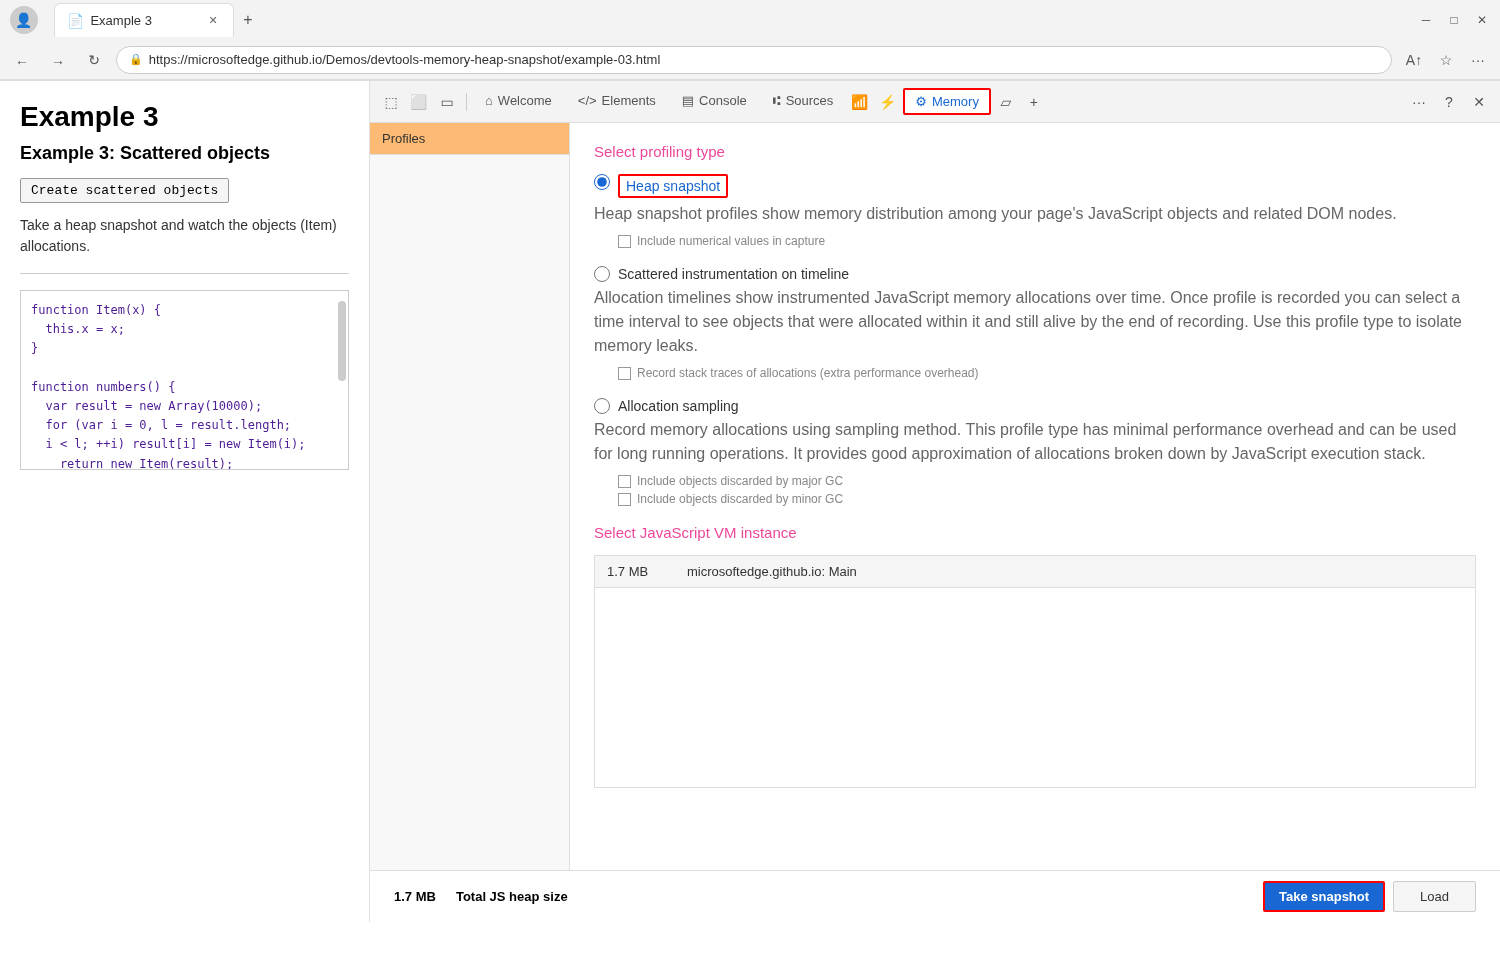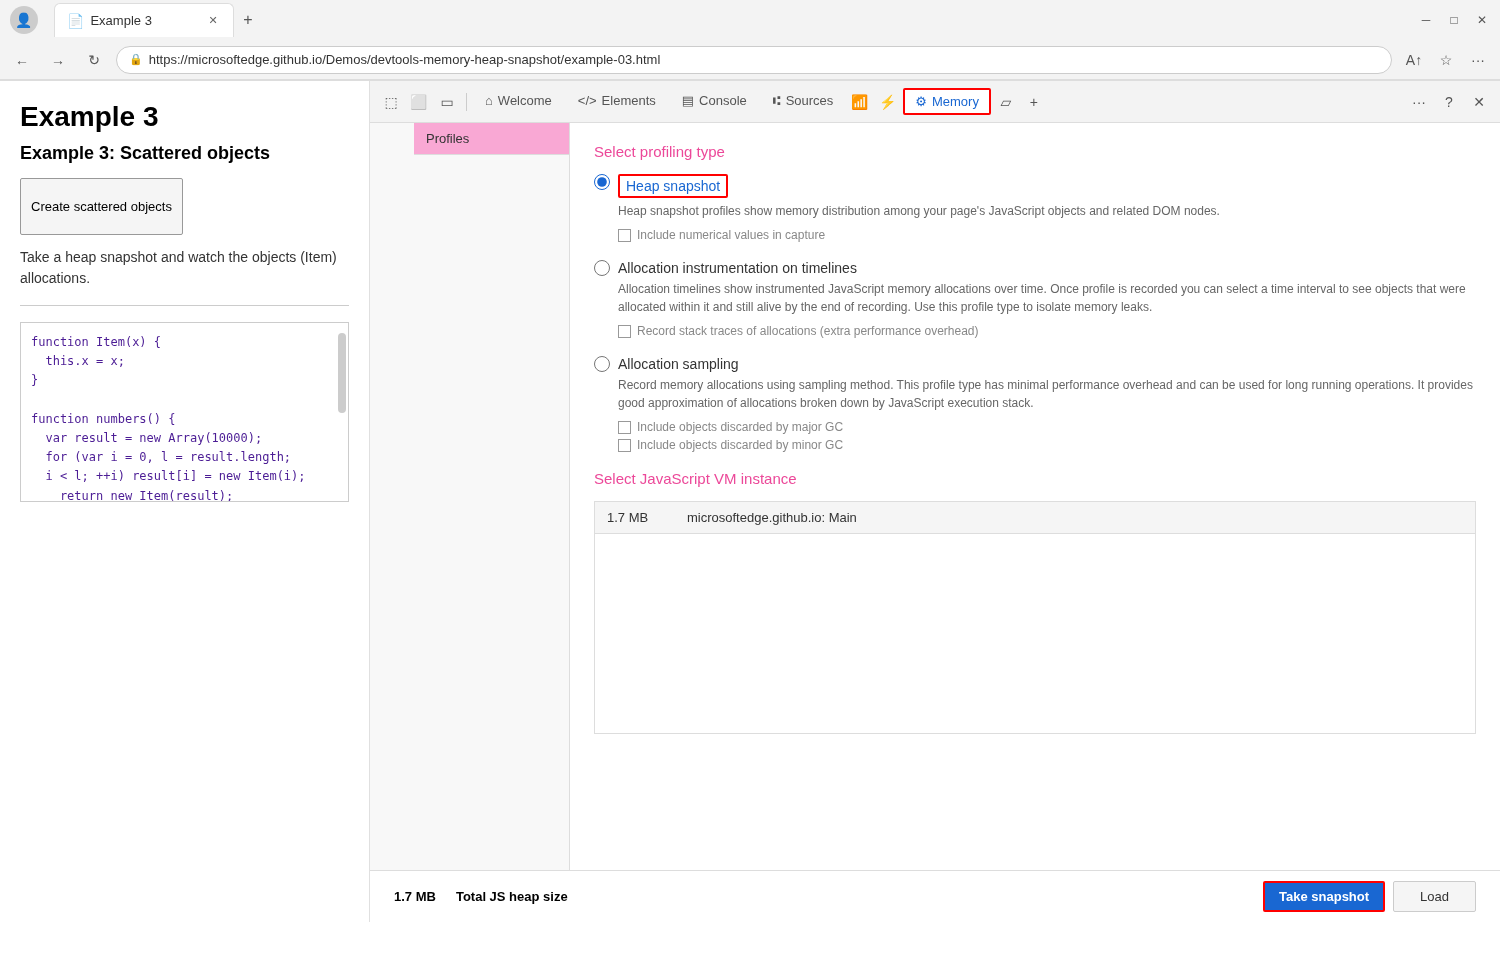--- a/index.html
+++ b/index.html
@@ -24,46 +24,46 @@
     .url-text { font-size: 13px; color: #333; }
     .browser-actions { display: flex; gap: 4px; align-items: center; }
 
     
     .main-layout { display: flex; height: calc(957px - 116px); }
 
     
     .page-content { width: 370px; padding: 20px 20px; border-right: 1px solid #e0e0e0; overflow-y: auto; flex-shrink: 0; }
     .page-title { font-size: 28px; font-weight: 700; margin-bottom: 10px; }
     .page-subtitle { font-size: 18px; font-weight: 700; margin-bottom: 14px; }
-    .create-btn { border: 1px solid #999; background: #f5f5f5; padding: 20px 10px; font-size: 13px; cursor: pointer; margin-bottom: 12px; border-radius: 2px; }
+    .create-btn { border: 1px solid #999; background: #f5f5f5; padding: 4px 10px; font-size: 13px; cursor: pointer; margin-bottom: 12px; border-radius: 2px; font-family: Liberation Mono, monospace; }
     .page-desc { font-size: 14px; color: #333; margin-bottom: 16px; line-height: 1.5; }
     .hr-line { border: none; border-top: 1px solid #ccc; margin-bottom: 16px; }
     .code-block { background: #fff; border: 1px solid #ccc; padding: 10px; font-family: 'Consolas', 'Courier New', monospace; font-size: 12px; line-height: 1.6; color: #4c1d95; overflow: auto; height: 180px; position: relative; }
     .code-scrollbar { position: absolute; right: 2px; top: 10px; width: 8px; height: 80px; background: #ccc; border-radius: 4px; }
 
     
     .devtools-panel { flex: 1; display: flex; flex-direction: column; background: #fff; }
     .devtools-toolbar { display: flex; align-items: center; padding: 0 8px; height: 42px; background: #f3f3f3; border-bottom: 1px solid #ddd; gap: 2px; }
     .dt-tab { padding: 6px 12px; font-size: 13px; color: #555; cursor: pointer; border-bottom: 2px solid transparent; display: flex; align-items: center; gap: 5px; }
     .dt-tab.memory-active { color: #1967d2; background: #fff; border: 2px solid red; border-radius: 2px; padding: 4px 10px; }
 
     .devtools-body { display: flex; flex: 1; overflow: hidden; }
     .profiles-sidebar { width: 200px; border-right: 1px solid #ddd; background: #f8f8f8; flex-shrink: 0; }
-    .profiles-header { padding: 8px 12px; font-size: 13px; font-weight: 500; color: #333; background: #f9a8d4; border-bottom: 1px solid #ddd; margin-left: 44px; }
+    .profiles-header { padding: 8px 12px; font-size: 13px; font-weight: 500; color: #333; background: #fdba74; border-bottom: 1px solid #ddd; }
 
     .memory-main { flex: 1; overflow-y: auto; padding: 20px 24px; }
     .section-title { font-size: 15px; font-weight: 500; margin-bottom: 14px; color: #ec4899; }
 
     
     .profiling-option { margin-bottom: 18px; }
     .radio-label { display: flex; align-items: flex-start; gap: 8px; font-size: 14px; color: #333; cursor: pointer; margin-bottom: 4px; }
     .radio-input { width: 16px; height: 16px; accent-color: #1967d2; }
     .radio-text { font-size: 14px; font-weight: 400; }
     .heap-snapshot-label { font-weight: 500; color: #333; }
-    .option-desc { font-size: 12px; color: #666; margin-left: 24px; line-height: 1.5; margin-bottom: 8px; }
+    .option-desc { font-size: 16px; color: #666; line-height: 1.5; margin-bottom: 8px; }
     .checkbox-row { display: flex; align-items: center; gap: 6px; margin-left: 24px; margin-bottom: 4px; }
     .checkbox-label { font-size: 12px; color: #888; }
     .cb { width: 13px; height: 13px; border: 1px solid #999; background: #fff; flex-shrink: 0; }
 
     
     .vm-section { margin-top: 8px; }
     .vm-table { border: 1px solid #ddd; font-size: 13px; }
     .vm-row { display: flex; padding: 8px 12px; gap: 20px; background: #f5f5f5; }
     .vm-mb { color: #333; min-width: 60px; }
     .vm-url { color: #333; }
@@ -205,21 +205,21 @@
           <div class="option-desc">Heap snapshot profiles show memory distribution among your page's JavaScript objects and related DOM nodes.</div>
           <div class="checkbox-row">
             <div class="cb"></div>
             <span class="checkbox-label">Include numerical values in capture</span>
           </div>
         </div>
 
         <div class="profiling-option">
           <label class="radio-label">
             <input type="radio" class="radio-input" name="profiling-type" style="">
-            <span class="radio-text">Allocation instrumentation on timelines</span>
+            <span class="radio-text">Scattered instrumentation on timeline</span>
           </label>
           <div class="option-desc">Allocation timelines show instrumented JavaScript memory allocations over time. Once profile is recorded you can select a time interval to see objects that were allocated within it and still alive by the end of recording. Use this profile type to isolate memory leaks.</div>
           <div class="checkbox-row">
             <div class="cb"></div>
             <span class="checkbox-label">Record stack traces of allocations (extra performance overhead)</span>
           </div>
         </div>
 
         <div class="profiling-option">
           <label class="radio-label">

